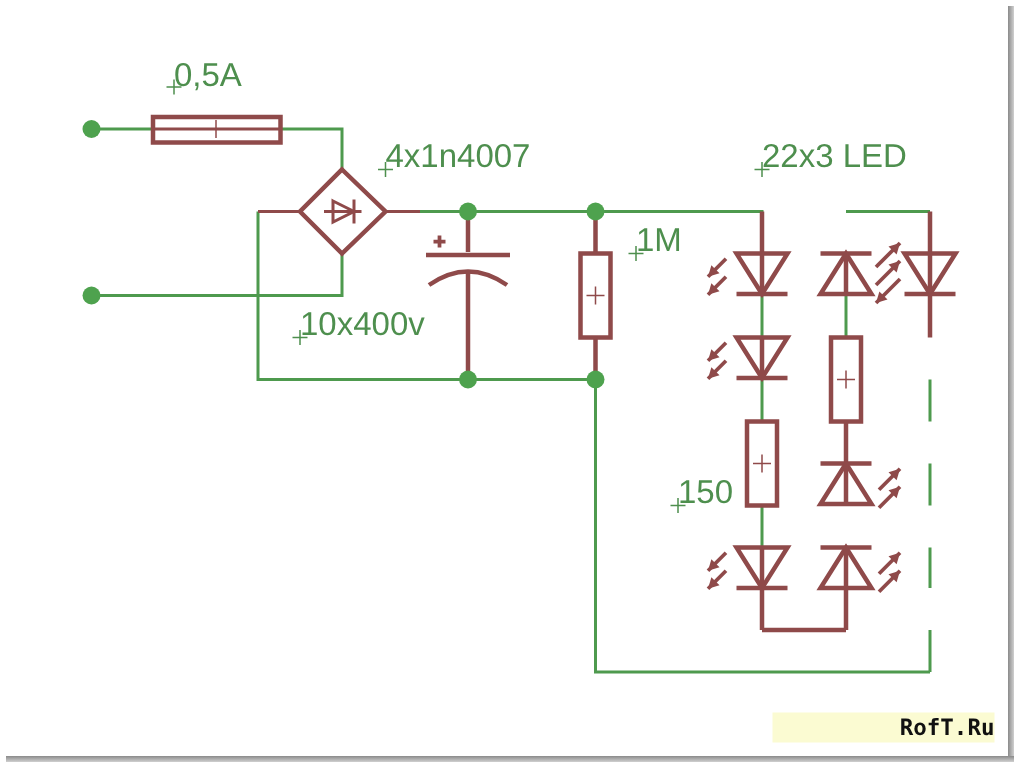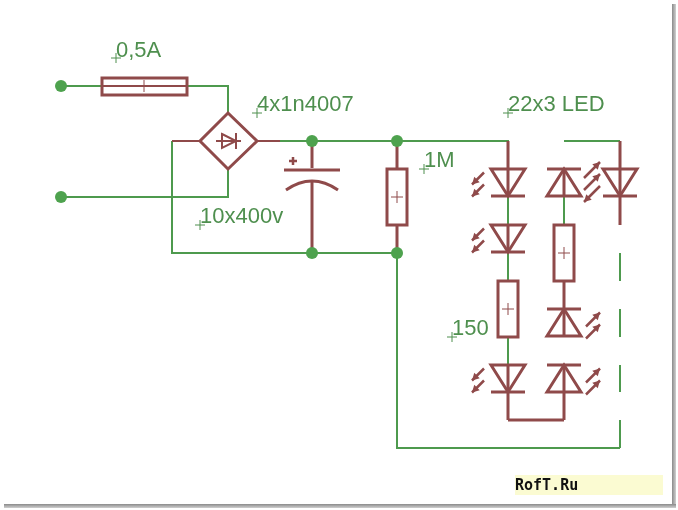--- a/index.html
+++ b/index.html
@@ -8,21 +8,21 @@
   #shadow-r{position:absolute;left:672px;top:4px;width:4px;height:502px;background:linear-gradient(to right,#8a8a8a,#d0d0d0);}
   #shadow-b{position:absolute;left:4px;top:504px;width:672px;height:4px;background:linear-gradient(to bottom,#8a8a8a,#d0d0d0);}
   svg{position:absolute;left:0;top:0;}
   .w{stroke:#4e9a4e;stroke-width:2;fill:none;}
   .c{stroke:#8f4a4a;stroke-width:3;fill:none;}
   .lbl{fill:#4e8f4e;font-family:"Liberation Sans",sans-serif;font-size:22px;}
   .org{stroke:#4e8f4e;stroke-width:1;}
   .jn{fill:#4ea24e;}
   #watermark{position:absolute;left:515px;top:475px;width:148px;height:20px;background:#fbfbd2;
     font-family:"DejaVu Sans Mono",monospace;font-weight:bold;font-size:15px;color:#111;
-    text-align:left;line-height:20px;}
+    text-align:right;line-height:20px;}
 </style>
 </head>
 <body>
 
 <div id="frame"></div>
 <div id="shadow-r"></div>
 <div id="shadow-b"></div>
 
 <svg width="678" height="510" viewBox="0 0 678 510">
 

